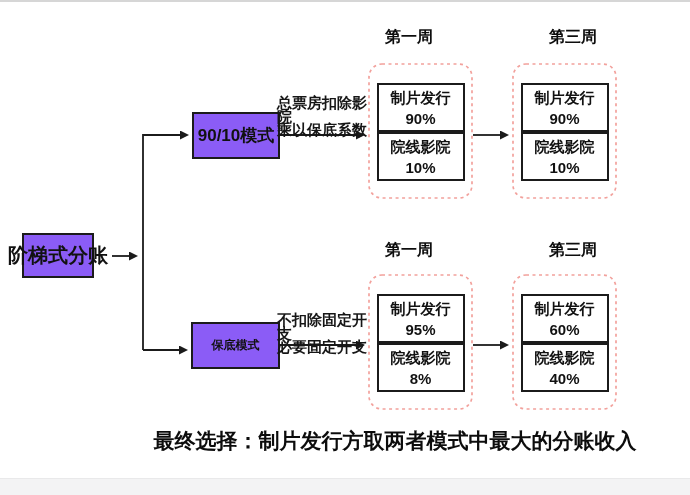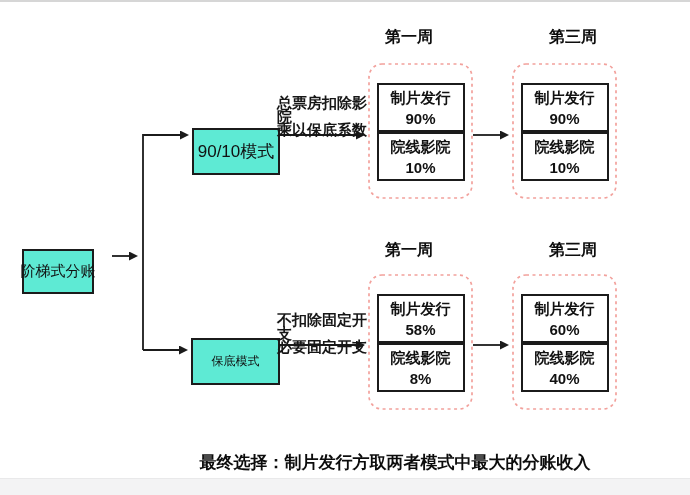--- a/index.html
+++ b/index.html
@@ -15,25 +15,25 @@
     position:relative;overflow:hidden;color:var(--ink);
   }
   .top-border{position:absolute;left:0;top:0;width:690px;height:2px;background:#d6d6d6;}
   .bottom-strip{position:absolute;left:0;top:478px;width:690px;height:17px;background:#f3f3f4;border-top:1px solid #e9e9ea;}
 
   svg.connectors{position:absolute;left:0;top:0;width:690px;height:495px;pointer-events:none;}
   svg.connectors path.ln{fill:none;stroke:var(--line);stroke-width:1.8;stroke-linejoin:miter;}
   svg.connectors rect.panel-outline{fill:none;stroke:var(--dashed-border);stroke-width:1.7;stroke-dasharray:3 3.5;}
 
   .node{
-    position:absolute;border:2px solid var(--line);background:#5eead4;
+    position:absolute;border:2px solid var(--line);background:#8b5cf6;
     display:flex;align-items:center;justify-content:center;
-    box-sizing:border-box;font-weight:400;white-space:nowrap;margin-top:16px;
+    box-sizing:border-box;font-weight:700;white-space:nowrap;
   }
-  .root-node{left:22px;top:233px;width:72px;height:45px;font-size:15px;}
+  .root-node{left:22px;top:233px;width:72px;height:45px;font-size:20px;}
   .mode-9010{left:192px;top:112px;width:88px;height:47px;font-size:17px;}
   .mode-baodi{left:191px;top:322px;width:89px;height:47px;font-size:12px;}
 
   .annot{
     position:absolute;width:92px;text-align:left;
     font-size:15px;line-height:13.5px;font-weight:600;color:#161616;
   }
   .annot-top{left:277px;top:96px;}
   .annot-bottom{left:277px;top:313px;}
   .annot span{display:block;}
@@ -54,22 +54,22 @@
   .pnl-c1{left:368px;} .pnl-c2{left:512px;}
 
   .split{
     width:88px;height:49px;border:2px solid var(--line);background:#fff;
     box-sizing:border-box;display:flex;flex-direction:column;
     align-items:center;justify-content:center;
     font-size:15px;font-weight:600;line-height:21px;white-space:nowrap;
   }
 
   .footer{
-    position:absolute;left:100px;top:451px;width:590px;
-    text-align:center;font-size:17px;font-weight:700;color:#0c0c0c;
+    position:absolute;left:100px;top:427px;width:590px;
+    text-align:center;font-size:21px;font-weight:700;color:#0c0c0c;
     white-space:nowrap;
   }
 </style>
 </head>
 <body>
 
 <div class="top-border"></div>
 
 <svg class="connectors" viewBox="0 0 690 495">
   <defs>
@@ -134,21 +134,21 @@
   </div>
   <div class="split">
     <span>院线影院</span>
     <span>10%</span>
   </div>
 </div>
 
 <div class="panel pnl-r2 pnl-c1">
   <div class="split">
     <span>制片发行</span>
-    <span>58%</span>
+    <span>95%</span>
   </div>
   <div class="split">
     <span>院线影院</span>
     <span>8%</span>
   </div>
 </div>
 <div class="panel pnl-r2 pnl-c2">
   <div class="split">
     <span>制片发行</span>
     <span>60%</span>

